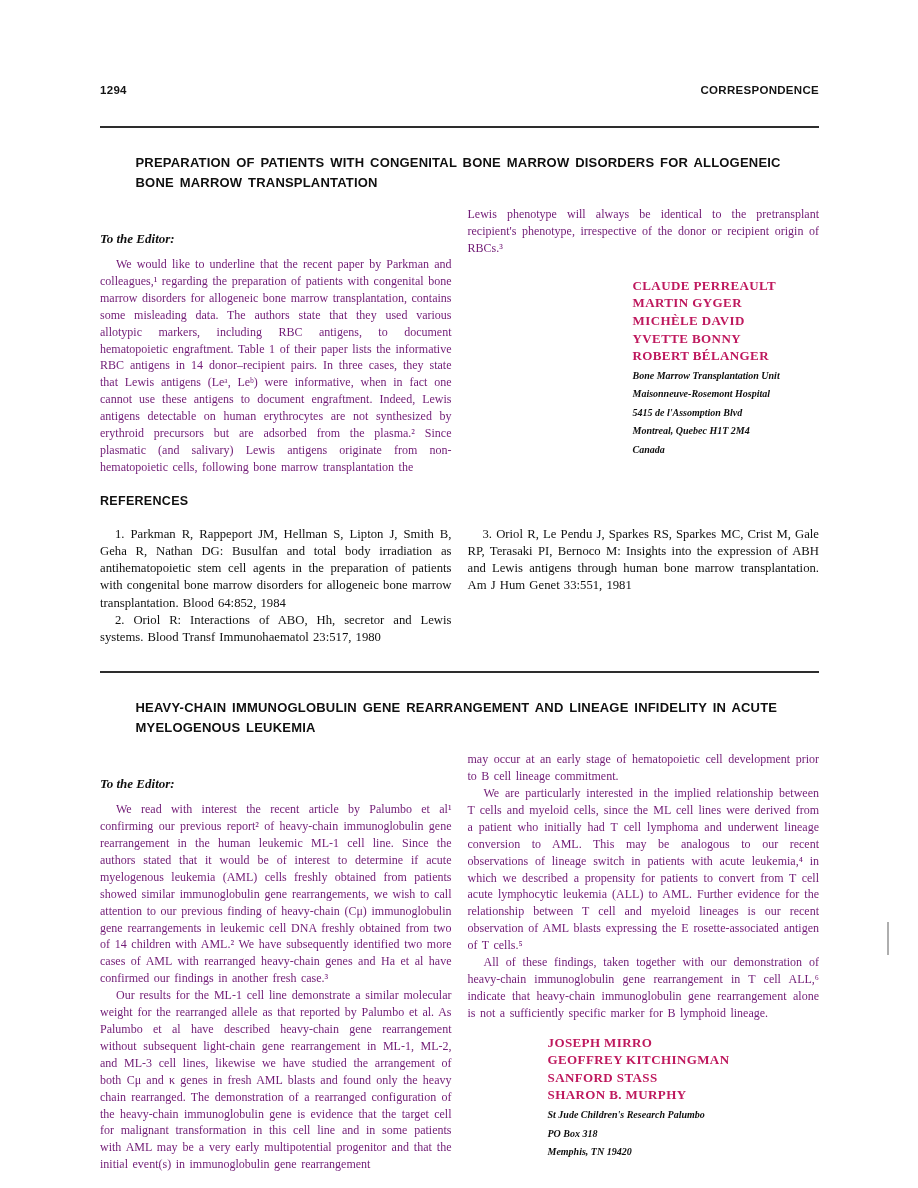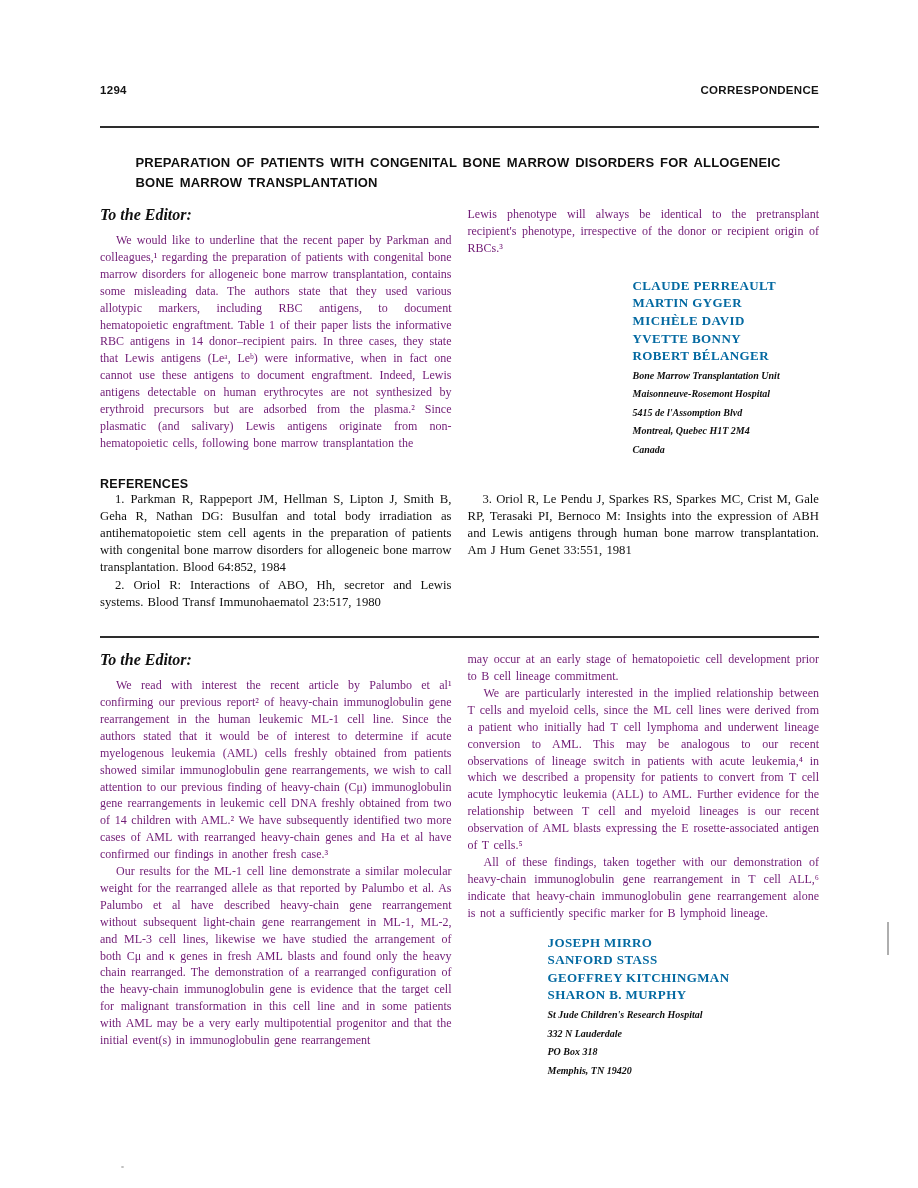--- a/index.html
+++ b/index.html
@@ -35,51 +35,52 @@
     font-weight: 700; font-size: 13px; line-height: 20px;
     letter-spacing: 0.2px; color: #101010;
     word-spacing: 2px;
   }
 
   
   .cols { display: flex; gap: 16px; margin-top: 13px; }
   .col { flex: 1 1 0; min-width: 0; }
 
   .salutation {
-    font-style: italic; font-weight: 700; font-size: 16px; line-height: 17px;
+    font-style: italic; font-weight: 700; font-size: 13px; line-height: 17px;
     color: #101010;
+    margin-top: 24px;
   }
 
   .body-para {
     font-size: 12px; line-height: 16.9px; text-align: justify;
     text-indent: 16px; color: #701a75; word-spacing: 1.5px;
   }
   .body-para.first { margin-top: 9px; }
   .body-para.no-indent { text-indent: 0; }
 
   
   .sig-block { margin-top: 20px; margin-left: 165px; }
   .sig-block.sig2 { margin-top: 12px; margin-left: 80px; }
   .sig-name {
-    font-weight: 700; font-size: 13px; line-height: 17.6px; color: #0369a1;
+    font-weight: 700; font-size: 13px; line-height: 17.6px; color: #be185d;
     letter-spacing: 0.4px;
   }
   .sig-addr {
     font-weight: 700; font-style: italic; font-size: 10px; line-height: 17.6px;
     color: #0f0f0f; margin-top: 1px;
   }
   .sig-addr-block { margin-top: 2px; }
 
   .refs-heading {
     text-align: left;
     font-family: "Liberation Sans", "DejaVu Sans", sans-serif;
     font-weight: 700; font-size: 12.5px; letter-spacing: 0.3px; color: #101010;
     margin-top: 18px;
   }
-  .refs-cols { display: flex; gap: 16px; margin-top: 0; }
+  .refs-cols { display: flex; gap: 16px; margin-top: 18px; }
   .ref-item {
     font-size: 12.7px; line-height: 17.2px; text-align: justify;
     text-indent: 15px; color: #101010; word-spacing: 1px;
   }
 
   .section-rule { height: 2px; background: #2d2d2d; margin-top: 25px; }
 
   
   .tick-artifact {
     position: absolute; left: 887px; top: 922px; width: 2px; height: 33px;
@@ -139,41 +140,41 @@
       </div>
       <div class="col">
         <p class="ref-item">3.  Oriol R, Le Pendu J, Sparkes RS, Sparkes MC, Crist M, Gale RP, Terasaki PI, Bernoco M: Insights into the expression of ABH and Lewis antigens through human bone marrow transplantation. Am J Hum Genet 33:551, 1981</p>
       </div>
     </div>
   </div>
 
   <div class="section-rule"></div>
 
   <div>
+    <div class="letter-title">HEAVY-CHAIN IMMUNOGLOBULIN GENE REARRANGEMENT AND LINEAGE INFIDELITY IN ACUTE MYELOGENOUS LEUKEMIA</div>
 
     <div class="cols">
       <div class="col">
         <div class="salutation">To the Editor:</div>
         <p class="body-para first">We read with interest the recent article by Palumbo et al¹ confirming our previous report² of heavy-chain immunoglobulin gene rearrangement in the human leukemic ML-1 cell line. Since the authors stated that it would be of interest to determine if acute myelogenous leukemia (AML) cells freshly obtained from patients showed similar immunoglobulin gene rearrangements, we wish to call attention to our previous finding of heavy-chain (Cμ) immunoglobulin gene rearrangements in leukemic cell DNA freshly obtained from two of 14 children with AML.² We have subsequently identified two more cases of AML with rearranged heavy-chain genes and Ha et al have confirmed our findings in another fresh case.³</p>
         <p class="body-para">Our results for the ML-1 cell line demonstrate a similar molecular weight for the rearranged allele as that reported by Palumbo et al. As Palumbo et al have described heavy-chain gene rearrangement without subsequent light-chain gene rearrangement in ML-1, ML-2, and ML-3 cell lines, likewise we have studied the arrangement of both Cμ and κ genes in fresh AML blasts and found only the heavy chain rearranged. The demonstration of a rearranged configuration of the heavy-chain immunoglobulin gene is evidence that the target cell for malignant transformation in this cell line and in some patients with AML may be a very early multipotential progenitor and that the initial event(s) in immunoglobulin gene rearrangement</p>
       </div>
 
       <div class="col">
         <p class="body-para no-indent">may occur at an early stage of hematopoietic cell development prior to B cell lineage commitment.</p>
         <p class="body-para">We are particularly interested in the implied relationship between T cells and myeloid cells, since the ML cell lines were derived from a patient who initially had T cell lymphoma and underwent lineage conversion to AML. This may be analogous to our recent observations of lineage switch in patients with acute leukemia,⁴ in which we described a propensity for patients to convert from T cell acute lymphocytic leukemia (ALL) to AML. Further evidence for the relationship between T cell and myeloid lineages is our recent observation of AML blasts expressing the E rosette-associated antigen of T cells.⁵</p>
         <p class="body-para">All of these findings, taken together with our demonstration of heavy-chain immunoglobulin gene rearrangement in T cell ALL,⁶ indicate that heavy-chain immunoglobulin gene rearrangement alone is not a sufficiently specific marker for B lymphoid lineage.</p>
 
         <div class="sig-block sig2">
           <div class="sig-name">JOSEPH MIRRO</div>
+          <div class="sig-name">GEOFFREY KITCHINGMAN</div>
           <div class="sig-name">SANFORD STASS</div>
-          <div class="sig-name">GEOFFREY KITCHINGMAN</div>
           <div class="sig-name">SHARON B. MURPHY</div>
           <div class="sig-addr-block">
-            <div class="sig-addr">St Jude Children's Research Hospital</div>
-            <div class="sig-addr">332 N Lauderdale</div>
+            <div class="sig-addr">St Jude Children's Research Palumbo</div>
             <div class="sig-addr">PO Box 318</div>
             <div class="sig-addr">Memphis, TN 19420</div>
           </div>
         </div>
       </div>
     </div>
 
   </div>
 
   <div class="tick-artifact"></div>

